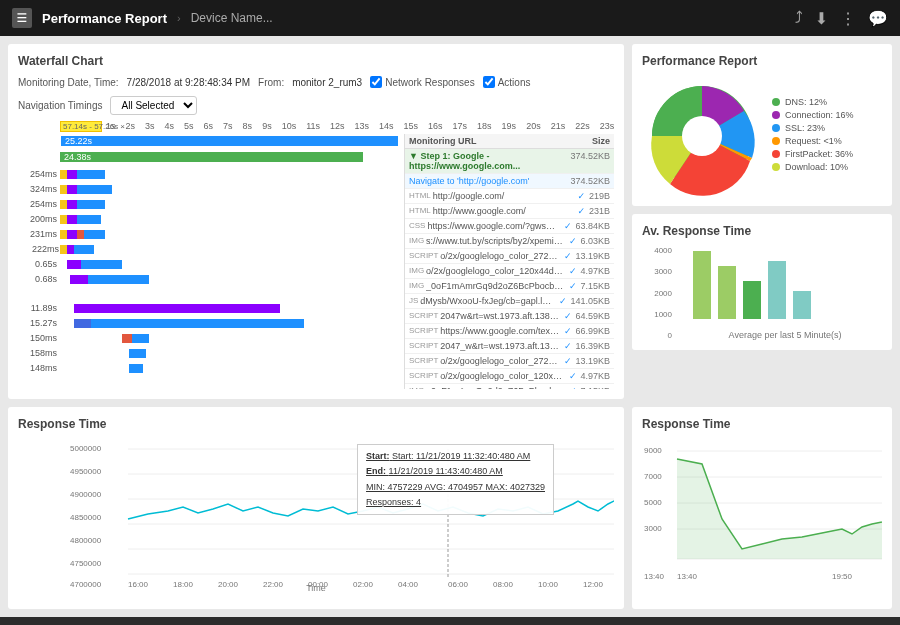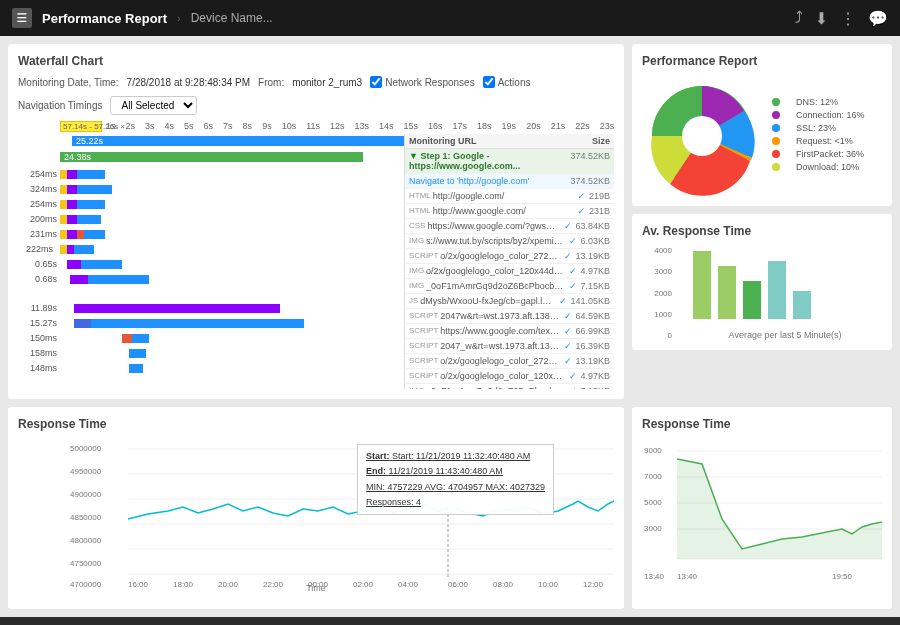--- a/index.html
+++ b/index.html
@@ -80,21 +80,21 @@
       gap: 10px;
     }
 
     .pie-chart {
       width: 120px;
       height: 120px;
       flex-shrink: 0;
     }
 
     .pie-legend { font-size: 9px; color: #555; }
-    .pie-legend-item { display: flex; align-items: center; gap: 16px; margin-bottom: 3px; }
+    .pie-legend-item { display: flex; align-items: center; gap: 5px; margin-bottom: 3px; }
     .pie-legend-dot { width: 8px; height: 8px; border-radius: 50%; flex-shrink: 0; }
 
     
     .right-panels {
       grid-column: 2;
       grid-row: 1 / 3;
       display: flex;
       flex-direction: column;
       gap: 8px;
     }
@@ -187,21 +187,21 @@
     </div>
 
     <div style="display:flex; height:255px;">
 
       <div style="flex:1; position:relative; overflow:hidden;">
 
         <div style="margin-bottom:2px;">
           <div style="display:flex; align-items:center; height:14px;">
             <div style="width:42px;"></div>
             <div style="flex:1; position:relative; height:10px;">
-              <div style="position:absolute; left:12px; width:98%; height:100%; background:#1e90ff; display:flex; align-items:center; padding-left:4px; font-size:9px; color:#fff;">
+              <div style="position:absolute; left:1px; width:98%; height:100%; background:#1e90ff; display:flex; align-items:center; padding-left:4px; font-size:9px; color:#fff;">
                 <span>25.22s</span>
               </div>
             </div>
           </div>
         </div>
         <div style="margin-bottom:3px;">
           <div style="display:flex; align-items:center; height:14px;">
             <div style="width:42px;"></div>
             <div style="flex:1; position:relative; height:10px;">
               <div style="position:absolute; left:0; width:88%; height:100%; background:#4CAF50; display:flex; align-items:center; padding-left:4px; font-size:9px; color:#fff;">
@@ -246,21 +246,21 @@
         <div style="display:flex;align-items:center;height:14px;margin-bottom:1px;">
           <div style="width:42px;font-size:9px;color:#555;text-align:right;padding-right:3px;">231ms</div>
           <div style="flex:1;height:9px;position:relative;">
             <div style="position:absolute;left:0%;width:2%;height:100%;background:#f5c518;"></div>
             <div style="position:absolute;left:2%;width:3%;height:100%;background:#8b00ff;"></div>
             <div style="position:absolute;left:5%;width:2%;height:100%;background:#e2573e;"></div>
             <div style="position:absolute;left:7%;width:6%;height:100%;background:#1e90ff;"></div>
           </div>
         </div>
         <div style="display:flex;align-items:center;height:14px;margin-bottom:1px;">
-          <div style="width:42px;font-size:9px;color:#555;text-align:right;padding-right:7px;">222ms</div>
+          <div style="width:42px;font-size:9px;color:#555;text-align:right;padding-right:1px;">222ms</div>
           <div style="flex:1;height:9px;position:relative;">
             <div style="position:absolute;left:0%;width:2%;height:100%;background:#f5c518;"></div>
             <div style="position:absolute;left:2%;width:2%;height:100%;background:#8b00ff;"></div>
             <div style="position:absolute;left:4%;width:6%;height:100%;background:#1e90ff;"></div>
           </div>
         </div>
         <div style="display:flex;align-items:center;height:14px;margin-bottom:1px;">
           <div style="width:42px;font-size:9px;color:#555;text-align:right;padding-right:3px;">0.65s</div>
           <div style="flex:1;height:9px;position:relative;">
             <div style="position:absolute;left:2%;width:4%;height:100%;background:#8b00ff;"></div>

